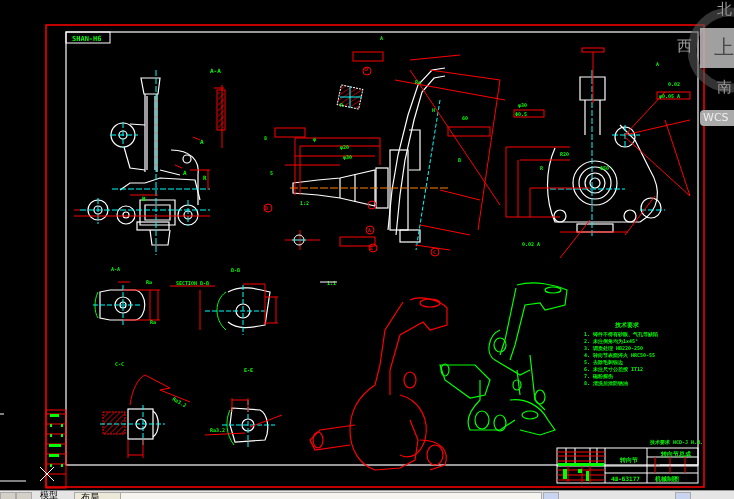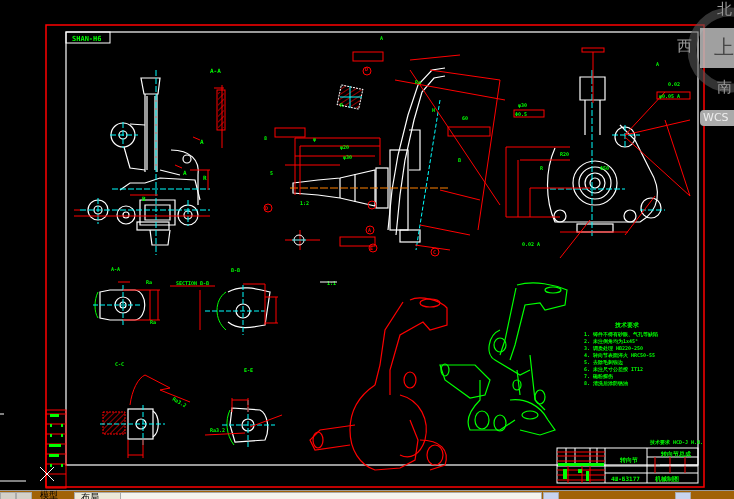--- a/index.html
+++ b/index.html
@@ -3,21 +3,21 @@
 <meta charset="utf-8">
 <style>
   html, body { margin: 0; padding: 0; background: #000; }
   body { width: 734px; height: 499px; position: relative; overflow: hidden; font-family: "DejaVu Sans", sans-serif; }
   #viewport { position: absolute; left: 0; top: 0; width: 734px; height: 490px; background: #000; }
   #viewport svg { position: absolute; left: 0; top: 0; }
   .nav-label { position: absolute; color: #9a9a9a; font-size: 15px; font-family: "DejaVu Sans", sans-serif; }
   #viewcube-top { position: absolute; left: 700px; top: 28px; width: 40px; height: 40px; background: #bdbdbd; opacity: 0.85; }
   #viewcube-top span { position: absolute; left: 14px; top: 6px; font-size: 20px; color: #555; }
   #wcs { position: absolute; left: 700px; top: 110px; width: 40px; height: 16px; background: #aaa; border-radius: 4px; color: #eee; font-size: 11px; line-height: 16px; padding-left: 3px; }
-  #statusbar { position: absolute; left: 0; top: 490px; width: 734px; height: 9px; background: #a16207; border-top: 1px solid #999; }
+  #statusbar { position: absolute; left: 0; top: 490px; width: 734px; height: 9px; background: #e5e5e5; border-top: 1px solid #999; }
   .sb-btn { position: absolute; top: 1px; height: 8px; background: #d4d0c8; border: 1px solid #aaa; }
   .sb-label { position: absolute; top: -2px; font-size: 9px; color: #000; }
   .txt-g { fill: #00ff00; font-family: "DejaVu Sans Mono", monospace; font-weight: bold; }
 </style>
 </head>
 <body>
 
 <div id="viewport">
   <svg width="734" height="490" viewBox="0 0 734 490">
 

